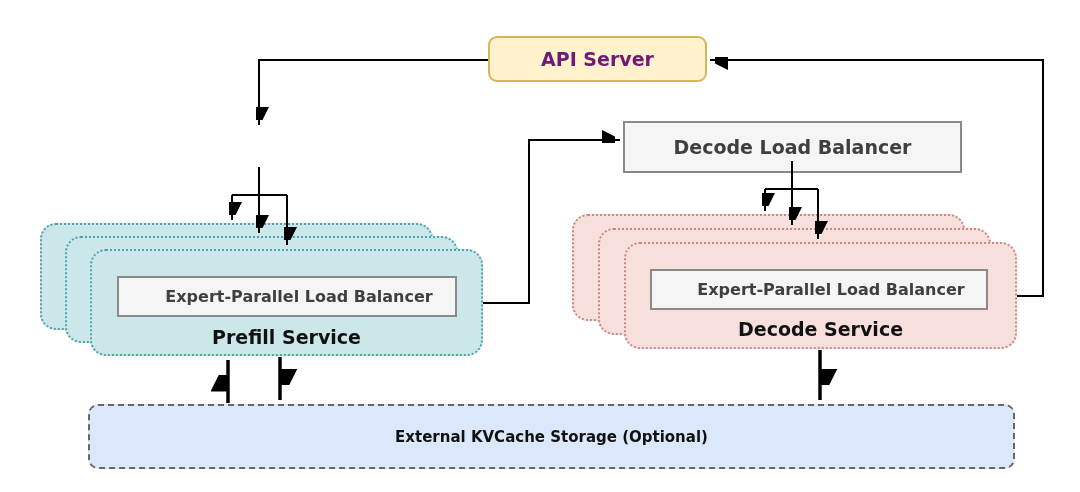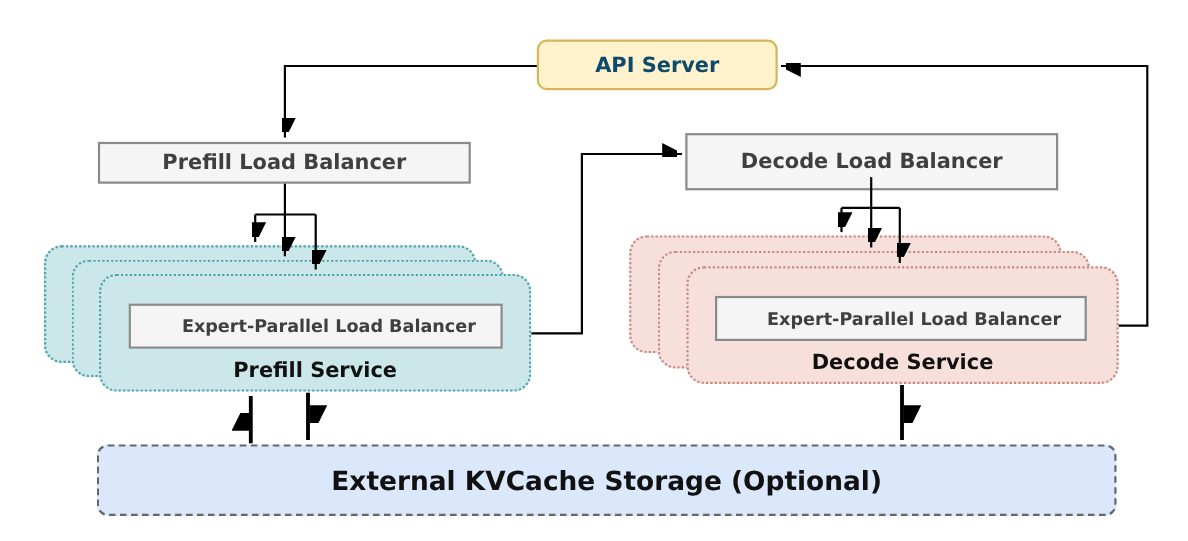--- a/index.html
+++ b/index.html
@@ -18,21 +18,21 @@
     justify-content: center;
     box-sizing: border-box;
     text-align: center;
     font-weight: bold;
   }
   .api-server {
     left: 488px; top: 36px; width: 219px; height: 46px;
     background: var(--c-api_fill, #FFF2CC);
     border: 2px solid var(--c-api_border, #D6B656);
     border-radius: 9px;
-    font-size: 19px; color: #0c4a6e;
+    font-size: 19px; color: #701a75;
   }
   .lb-box {
     background: var(--c-gray_fill, #F5F5F5);
     border: 2px solid var(--c-gray_border, #8a8a8a);
     font-size: 19px; color: #3f3f3f;
   }
   .prefill-lb { left: 89px;  top: 129px; width: 339px; height: 38px; }
   .decode-lb  { left: 623px; top: 121px; width: 339px; height: 52px; }
   .stack-card {
     position: absolute;
@@ -69,21 +69,21 @@
     font-size: 19px;
     color: #111111;
   }
   .prefill-service-label { left: 90px;  top: 326px; }
   .decode-service-label  { left: 624px; top: 318px; }
   .kvcache {
     left: 88px; top: 404px; width: 927px; height: 65px;
     background: var(--c-kv_fill, #DBE8FB);
     border: 2px dashed var(--c-kv_border, #666666);
     border-radius: 10px;
-    font-size: 24px; color: #111111;
+    font-size: 15px; color: #111111;
   }
   svg.connectors {
     position: absolute;
     left: 0; top: 0;
     width: 1080px; height: 492px;
     pointer-events: none;
     z-index: 10;
   }
   svg.connectors path.wire {
     fill: none;
@@ -105,21 +105,20 @@
   <div class="stack-card prefill-card p-back"></div>
   <div class="stack-card prefill-card p-middle"></div>
   <div class="stack-card prefill-card p-front"></div>
 
   <div class="stack-card decode-card d-back"></div>
   <div class="stack-card decode-card d-middle"></div>
   <div class="stack-card decode-card d-front"></div>
 
   <div class="node api-server">API Server</div>
 
-  <div class="node lb-box prefill-lb">Prefill Load Balancer</div>
 
   <div class="node lb-box decode-lb">Decode Load Balancer</div>
 
   <div class="node eplb prefill-eplb">Expert-Parallel Load Balancer</div>
 
   <div class="node eplb decode-eplb">Expert-Parallel Load Balancer</div>
 
   <div class="service-label decode-service-label">Decode Service</div>
 
   <div class="service-label prefill-service-label">Prefill Service</div>

